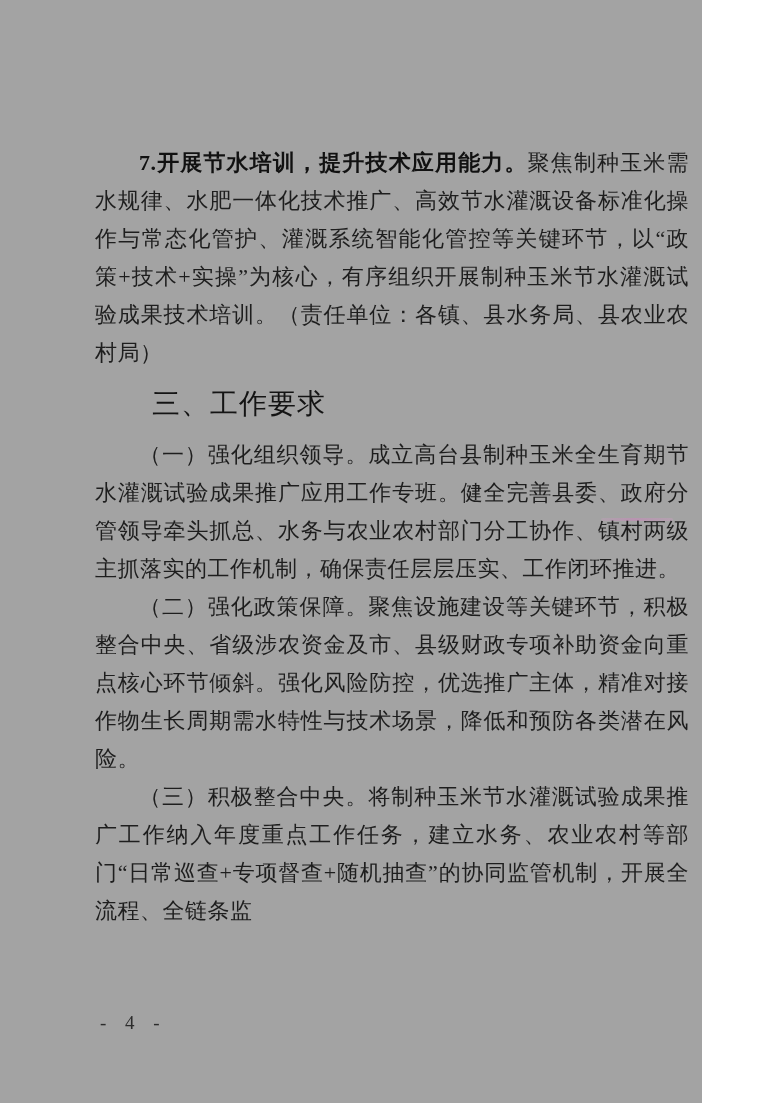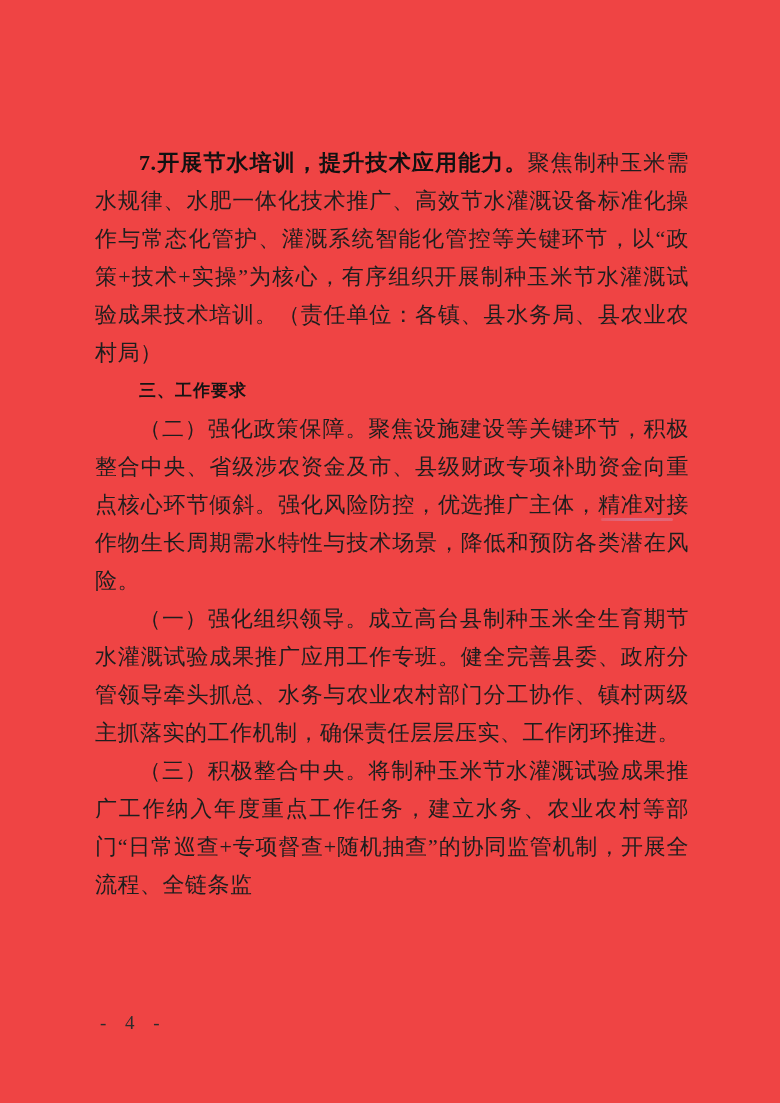--- a/index.html
+++ b/index.html
@@ -2,23 +2,23 @@
 <html><head>
 <meta charset="utf-8">
 <style>
   html, body {
     margin: 0;
     padding: 0;
     background: #ffffff;
   }
   .page {
     position: relative;
-    width: 780px;
+    width: 702px;
     height: 1103px;
-    background: #ef4444;
+    background: #a3a3a3;
     overflow: hidden;
     font-family: "Liberation Serif", serif;
   }
   .content {
     position: absolute;
     left: 95px;
     top: 144px;
     width: 594px;
   }
   .doc-para {
@@ -29,24 +29,24 @@
     text-indent: 44px;
     color: #1e1e1e;
     letter-spacing: 0.5px;
     word-break: break-all;
   }
   .bold-lead {
     font-weight: 700;
     color: #111111;
   }
   .section-heading {
-    margin: 0;
-    font-size: 17px;
+    margin: 13px;
+    font-size: 28px;
     line-height: 38px;
-    font-weight: 700;
+    font-weight: 400;
     font-family: "Liberation Sans", sans-serif;
     color: #141414;
     text-indent: 44px;
     letter-spacing: 1px;
   }
   .page-number {
     position: absolute;
     left: 100px;
     top: 1008px;
     font-size: 19px;
@@ -74,23 +74,23 @@
 
 <div class="page">
 
   <div class="content">
 
     <p class="doc-para"><span class="bold-lead">7.开展节水培训，提升技术应用能力。</span><span>聚焦制种玉米需水规律、水肥一体化技术推广、高效节水灌溉设备标准化操作与常态化管护、灌溉系统智能化管控等关键环节，以“政策+技术+实操”为核心，有序组织开展制种玉米节水灌溉试验成果技术培训。（责任单位：各镇、县水务局、县农业农村局）</span></p>
 
 
     <h3 class="section-heading">三、工作要求</h3>
 
+    <p class="doc-para"><span>（一）强化组织领导。</span><span>成立高台县制种玉米全生育期节水灌溉试验成果推广应用工作专班。健全完善县委、政府分管领导牵头抓总、水务与农业农村部门分工协作、镇村两级主抓落实的工作机制，确保责任层层压实、工作闭环推进。</span></p>
+
     <p class="doc-para"><span>（二）强化政策保障。</span><span>聚焦设施建设等关键环节，积极整合中央、省级涉农资金及市、县级财政专项补助资金向重点核心环节倾斜。强化风险防控，优选推广主体，精准对接作物生长周期需水特性与技术场景，降低和预防各类潜在风险。</span></p>
-
-    <p class="doc-para"><span>（一）强化组织领导。</span><span>成立高台县制种玉米全生育期节水灌溉试验成果推广应用工作专班。健全完善县委、政府分管领导牵头抓总、水务与农业农村部门分工协作、镇村两级主抓落实的工作机制，确保责任层层压实、工作闭环推进。</span></p>
 
     <p class="doc-para"><span>（三）积极整合中央。</span><span>将制种玉米节水灌溉试验成果推广工作纳入年度重点工作任务，建立水务、农业农村等部门“日常巡查+专项督查+随机抽查”的协同监管机制，开展全流程、全链条监</span></p>
 
   </div>
 
   <div class="scan-artifact"></div>
 
   <div class="page-number">- 4 -</div>
 
 </div>

